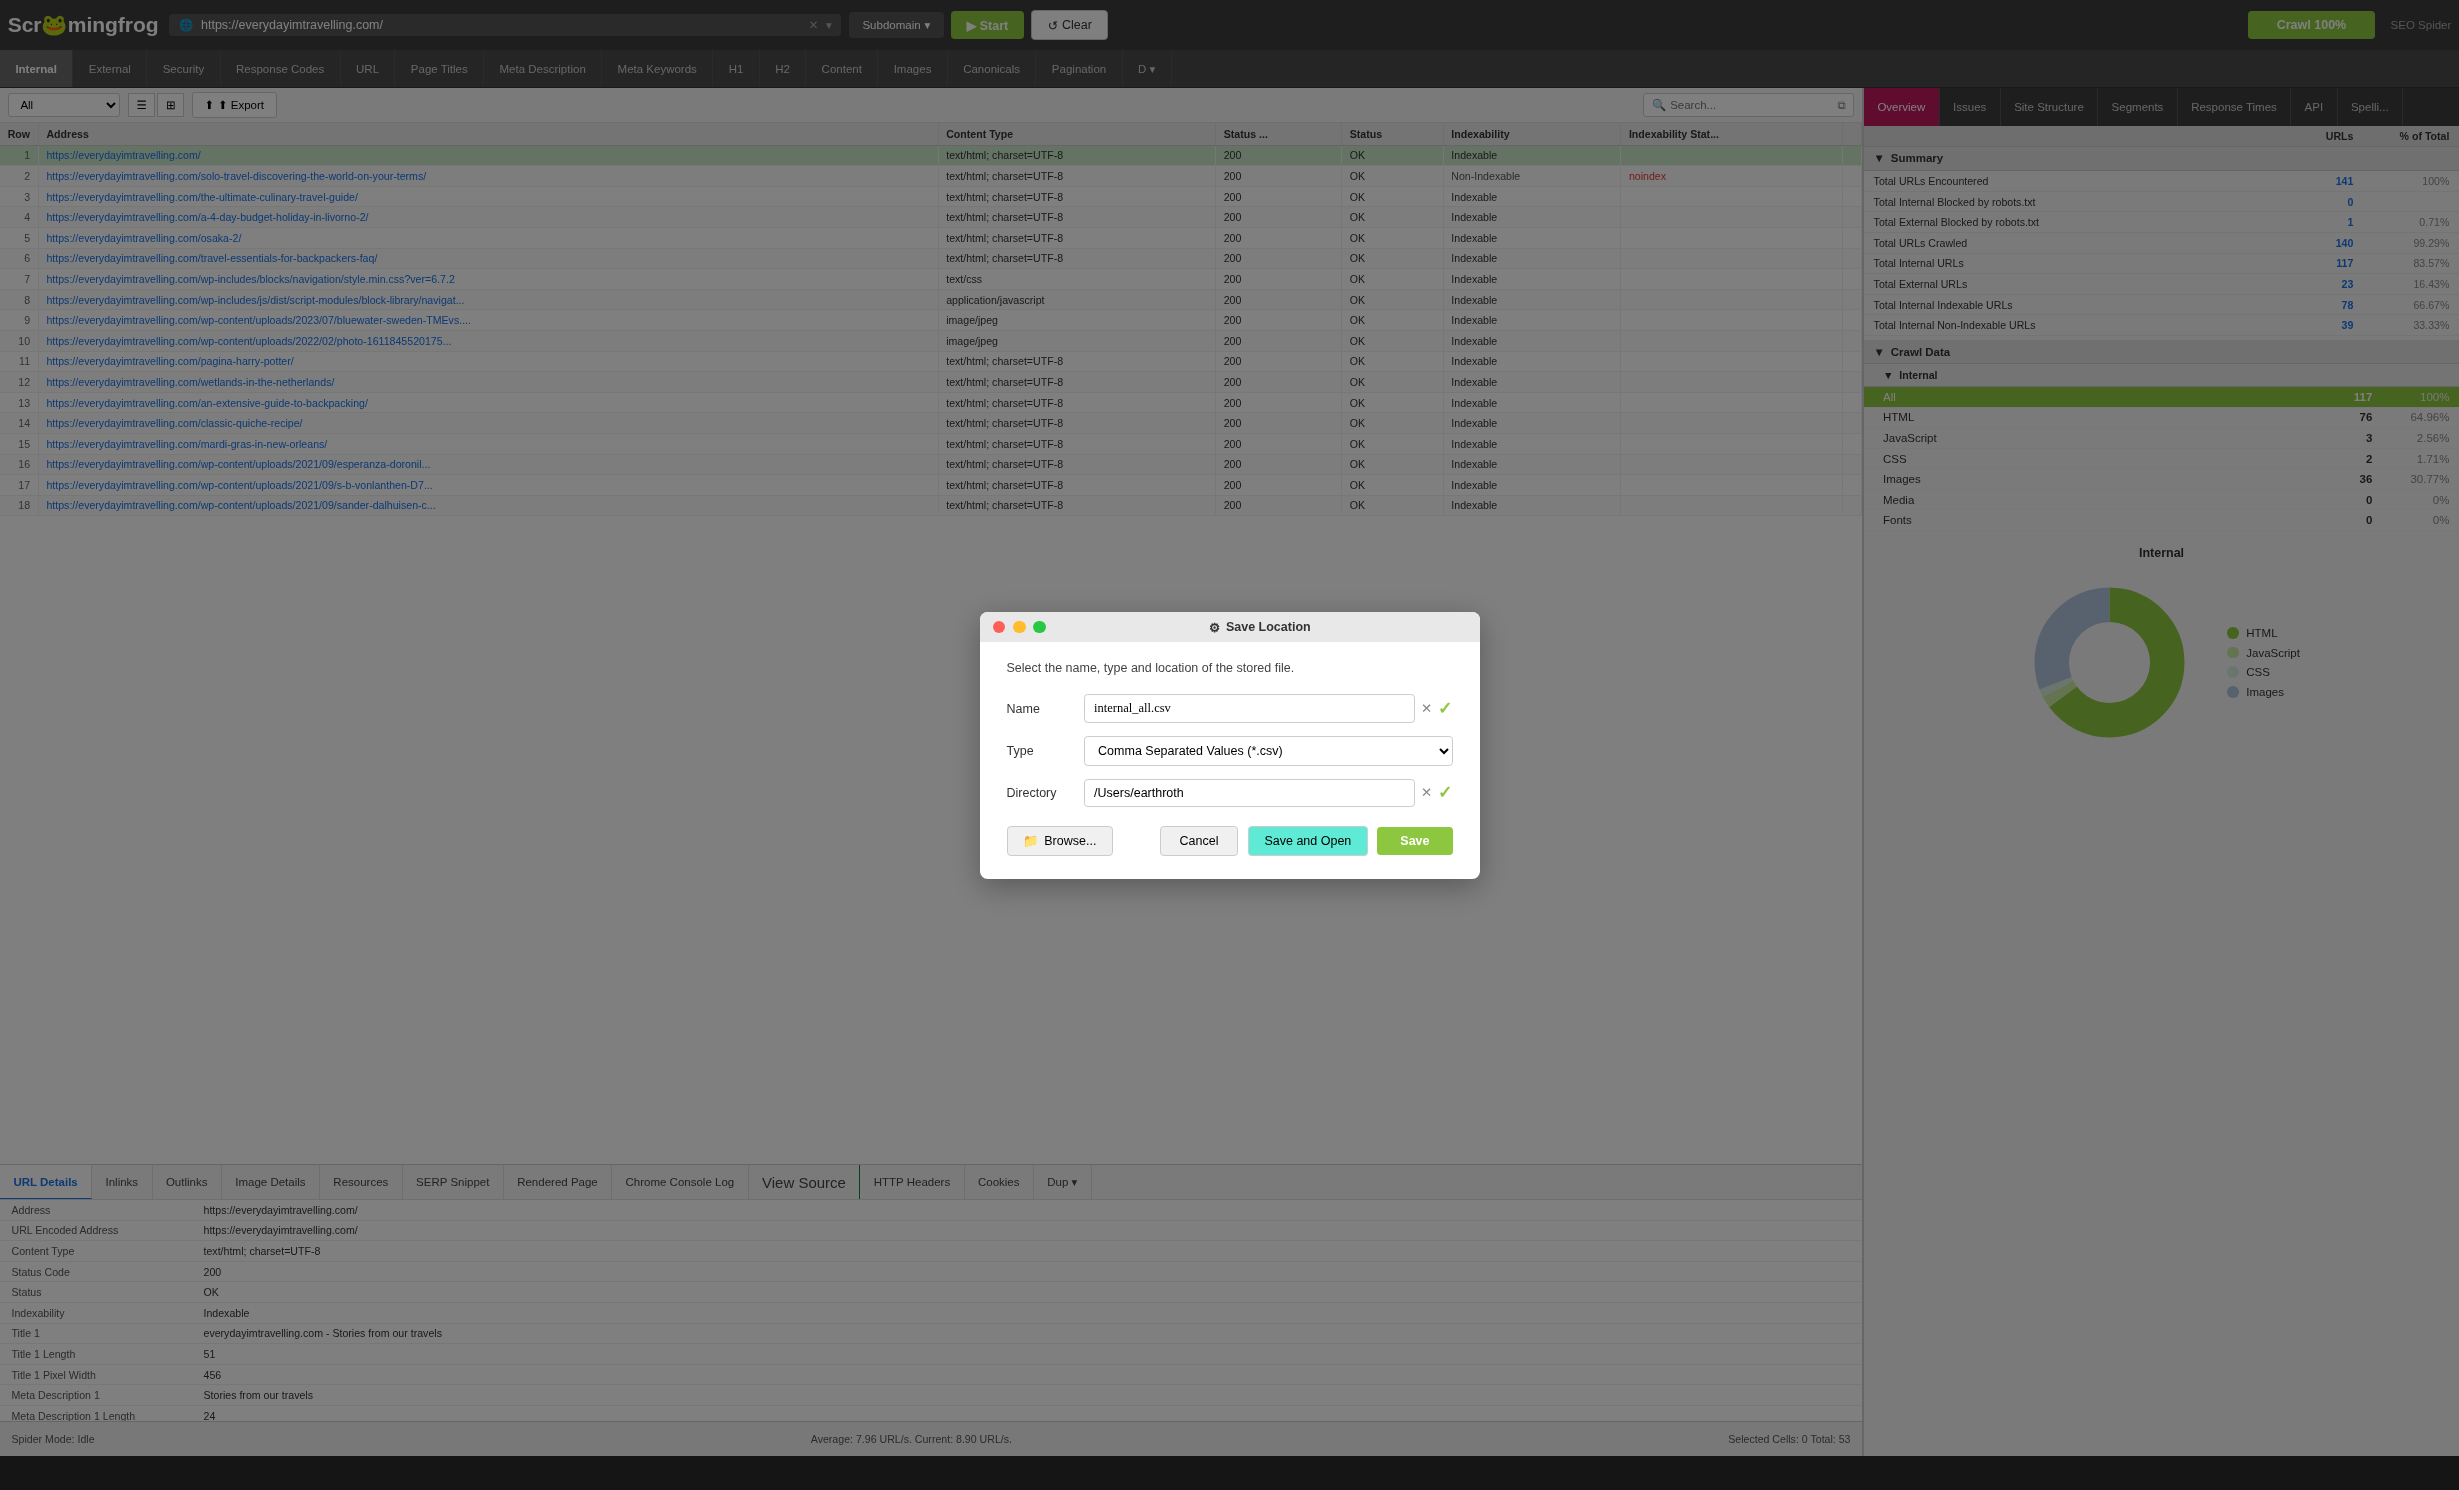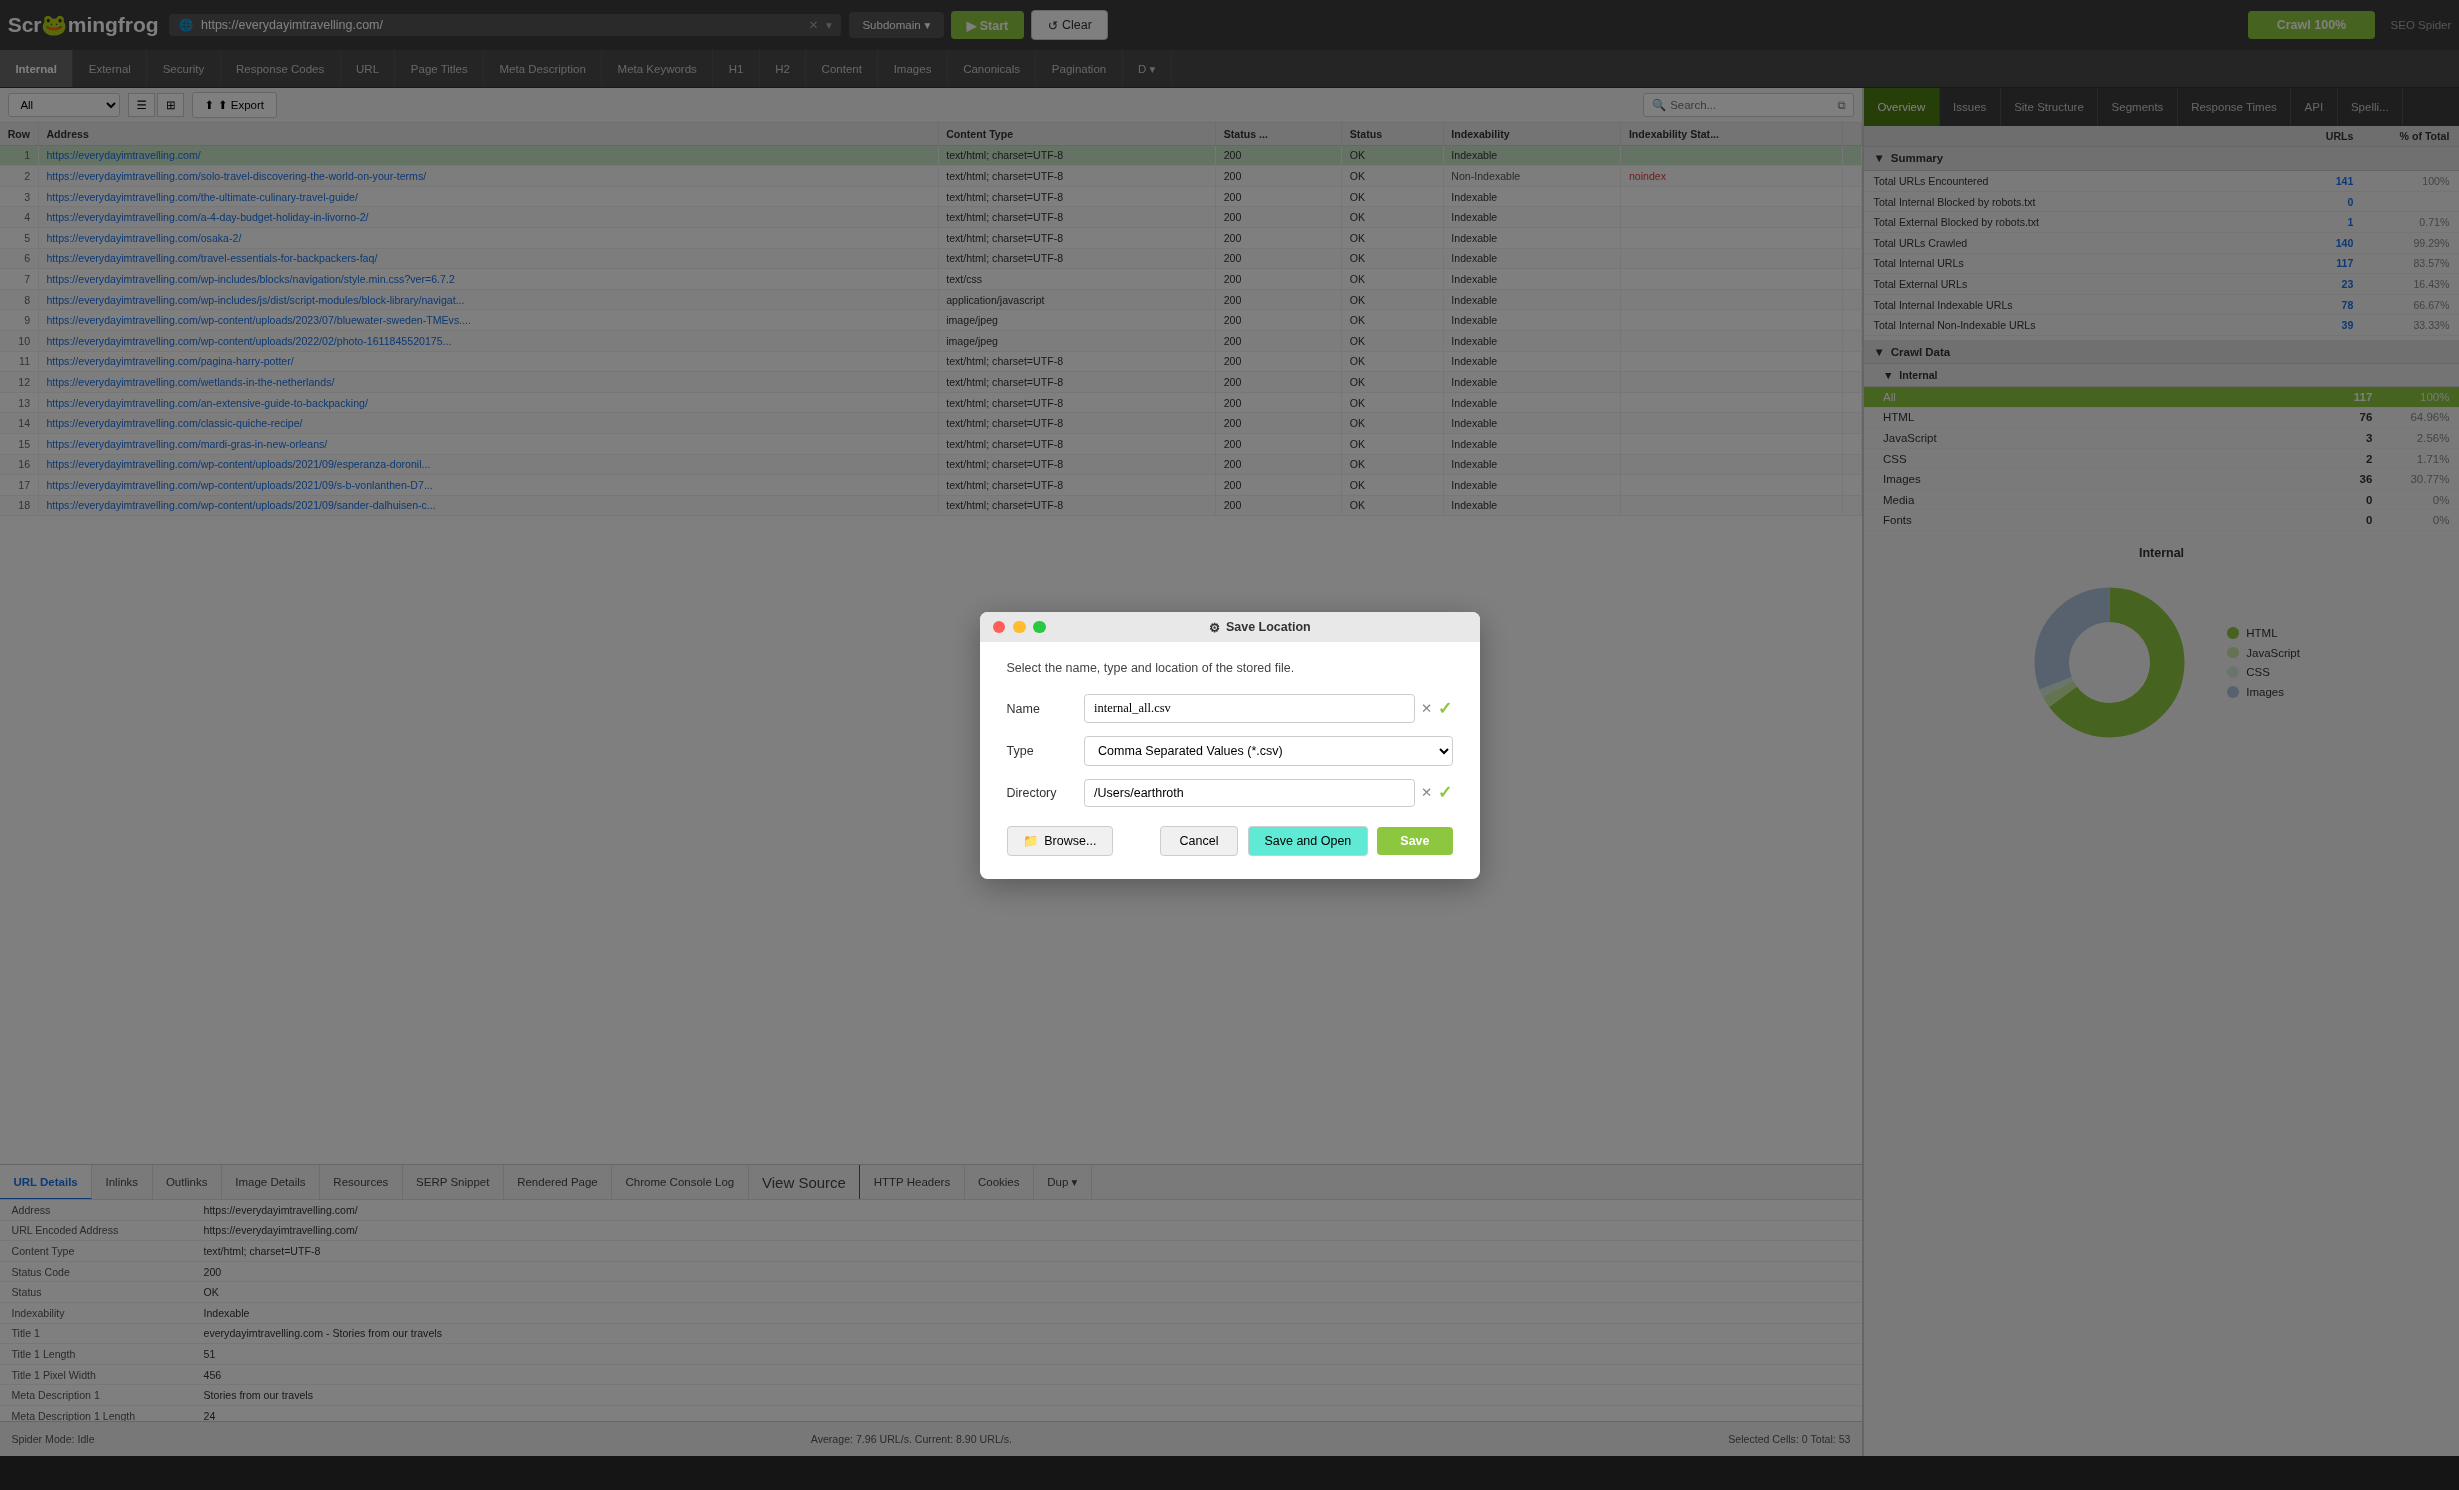--- a/index.html
+++ b/index.html
@@ -389,21 +389,21 @@
     <div style="background:#f0f0f0;border-top:1px solid #ccc;height:35px;display:flex;align-items:center;padding:0 11.5px;font-size:10.6px;color:#555;">
       <span>Spider Mode: Idle</span>
       <span style="flex:1;text-align:center;">Average: 7.96 URL/s. Current: 8.90 URL/s.</span>
       <span>Selected Cells: 0  Total: 53</span>
     </div>
   </div>
 
   <div id="right-panel" style="width:596px;background:#f5f5f5;display:flex;flex-direction:column;border-left:1px solid #ccc;overflow:auto;">
 
     <div style="display:flex;background:#3c3c3c;height:38px;align-items:stretch;overflow-x:auto;flex-shrink:0;">
-      <div style="padding:0 13.4px;display:flex;align-items:center;font-size:11.5px;cursor:pointer;color:#fff;border-right:1px solid #555;background:#4d7c0f;white-space:nowrap;">Overview</div>
+      <div style="padding:0 13.4px;display:flex;align-items:center;font-size:11.5px;cursor:pointer;color:#fff;border-right:1px solid #555;background:#be185d;white-space:nowrap;">Overview</div>
       <div style="padding:0 13.4px;display:flex;align-items:center;font-size:11.5px;cursor:pointer;color:#ccc;border-right:1px solid #555;white-space:nowrap;">Issues</div>
       <div style="padding:0 13.4px;display:flex;align-items:center;font-size:11.5px;cursor:pointer;color:#ccc;border-right:1px solid #555;white-space:nowrap;">Site Structure</div>
       <div style="padding:0 13.4px;display:flex;align-items:center;font-size:11.5px;cursor:pointer;color:#ccc;border-right:1px solid #555;white-space:nowrap;">Segments</div>
       <div style="padding:0 13.4px;display:flex;align-items:center;font-size:11.5px;cursor:pointer;color:#ccc;border-right:1px solid #555;white-space:nowrap;">Response Times</div>
       <div style="padding:0 13.4px;display:flex;align-items:center;font-size:11.5px;cursor:pointer;color:#ccc;border-right:1px solid #555;white-space:nowrap;">API</div>
       <div style="padding:0 13.4px;display:flex;align-items:center;font-size:11.5px;cursor:pointer;color:#ccc;border-right:1px solid #555;white-space:nowrap;">Spelli...</div>
     </div>
 
     <div style="padding:0;overflow:auto;flex:1;">
 

